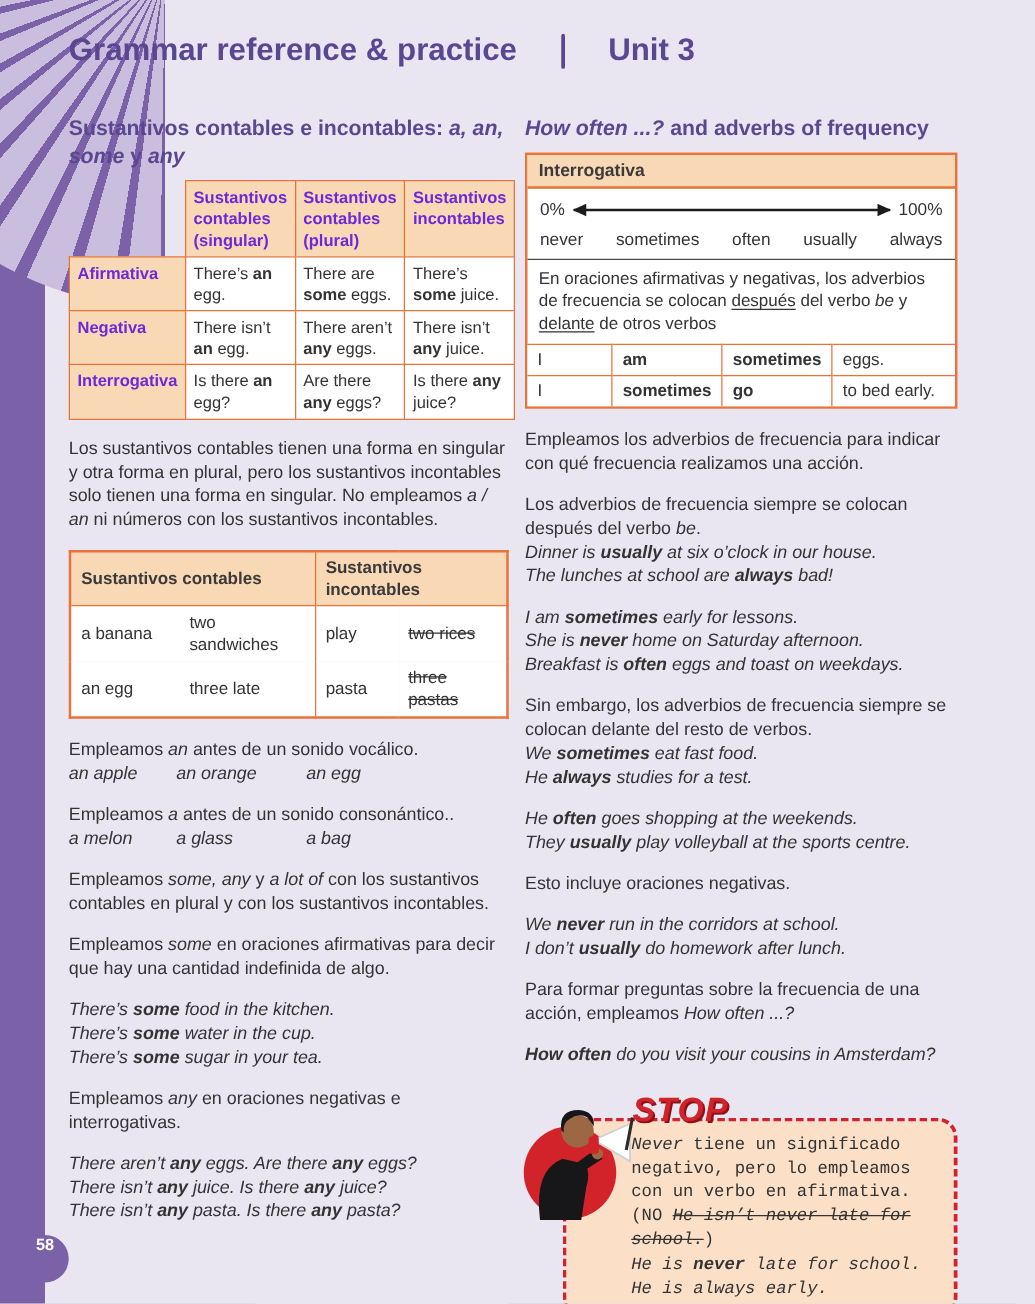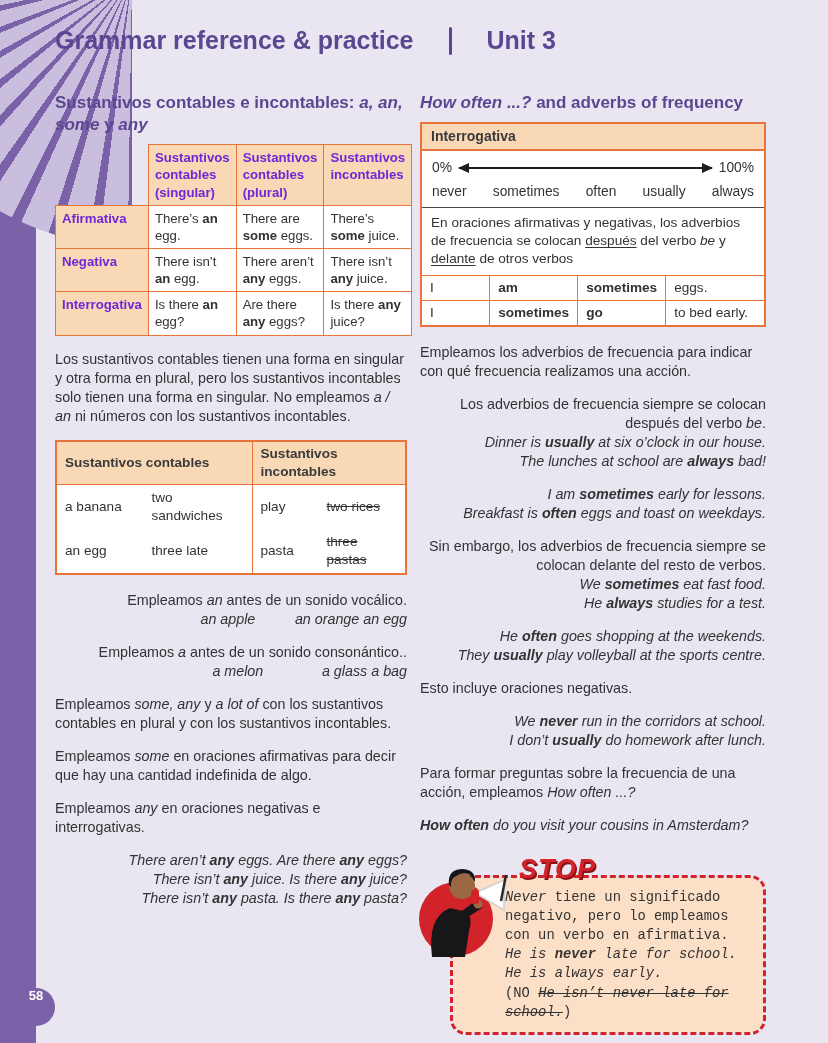--- a/index.html
+++ b/index.html
@@ -27,21 +27,21 @@
          display:flex;align-items:center;gap:23px;}
   .title .divider{display:inline-block;width:3px;height:28px;background:var(--purple,#5b4791);
          border-radius:2px;margin:0 12px;}
 
   
   .col{position:absolute;top:92px;font-size:14.3px;line-height:1.33;}
   .col-left{left:55px;width:352px;}
   .col-right{left:420px;width:346px;}
   h2{margin:0 0 8px;font-size:17px;line-height:1.3;color:var(--purple,#5b4791);font-weight:bold;}
   p{margin:0 0 14px;}
-  .blk{margin:0 0 14px;text-align:right;}
+  .blk{margin:0 0 14px;}
   .blk p{margin:0;}
   .ex div{font-style:normal;}
   u{text-underline-offset:2px;}
   s{text-decoration:line-through;}
 
   
   table{border-collapse:collapse;width:100%;}
   .t1{margin:0 0 14px;}
   .t1 th,.t1 td{border:1.5px solid var(--orange,#e8743c);padding:4px 6px;font-size:13.2px;
        line-height:1.3;vertical-align:top;text-align:left;font-weight:normal;}
@@ -74,21 +74,21 @@
   .t3 tr:last-child td{border-bottom:none;}
 
   
   .stop-wrap{position:relative;margin-top:40px;}
   .stop-box{position:relative;margin-left:30px;border:3px dashed var(--stopred,#d2232a);
        border-radius:16px;background:var(--stopfill,#fbdfc7);background-clip:padding-box;
        padding:10px 12px 10px 52px;font-size:13.8px;line-height:1.38;min-height:80px;font-family:Liberation Mono, monospace;}
   .stop-box::before{content:"";position:absolute;inset:-4px;border:3px dashed var(--yellow,#f0a21f);
        border-radius:18px;z-index:-1;}
   .stop-box p{margin:0;}
-  .stop-label{position:absolute;left:99px;top:-23px;z-index:3;font-size:27px;font-weight:900;
+  .stop-label{position:absolute;left:86px;top:-23px;z-index:3;font-size:27px;font-weight:900;
        color:var(--stopred,#d2232a);letter-spacing:1px;font-style:italic;
        text-shadow:1.5px 1.5px 0 #8c1218;}
   .stop-illu{position:absolute;left:-6px;top:-30px;z-index:2;}
 
   
   .exrow span{display:inline-block;}
   .exrow .w1{width:82px;}
   .exrow .w2{width:100px;}
 </style>
 </head>
@@ -189,20 +189,25 @@
       <div class="exrow">
         <span class="w1"><i>a melon</i></span>
         <span class="w2"><i>a glass</i></span>
         <span class="w3"><i>a bag</i></span>
       </div>
     </div>
 
     <p>Empleamos <i>some, any</i> y <i>a lot of</i> con los sustantivos contables en plural y con los sustantivos incontables.</p>
     <p>Empleamos <i>some</i> en oraciones afirmativas para decir que hay una cantidad indefinida de algo.</p>
 
+    <div class="blk ex">
+      <div><i>There’s <b>some</b> food in the kitchen.</i></div>
+      <div><i>There’s <b>some</b> water in the cup.</i></div>
+      <div><i>There’s <b>some</b> sugar in your tea.</i></div>
+    </div>
 
     <p>Empleamos <i>any</i> en oraciones negativas e interrogativas.</p>
 
     <div class="blk ex">
       <div><i>There aren’t <b>any</b> eggs. Are there <b>any</b> eggs?</i></div>
       <div><i>There isn’t <b>any</b> juice. Is there <b>any</b> juice?</i></div>
       <div><i>There isn’t <b>any</b> pasta. Is there <b>any</b> pasta?</i></div>
     </div>
   </section>
 
@@ -251,20 +256,21 @@
     <p>Empleamos los adverbios de frecuencia para indicar con qué frecuencia realizamos una acción.</p>
 
     <div class="blk ex">
       <p>Los adverbios de frecuencia siempre se colocan después del verbo <i>be</i>.</p>
       <div><i>Dinner is <b>usually</b> at six o’clock in our house.</i></div>
       <div><i>The lunches at school are <b>always</b> bad!</i></div>
     </div>
 
     <div class="blk ex">
       <div><i>I am <b>sometimes</b> early for lessons.</i></div>
+      <div><i>She is <b>never</b> home on Saturday afternoon.</i></div>
       <div><i>Breakfast is <b>often</b> eggs and toast on weekdays.</i></div>
     </div>
 
     <div class="blk ex">
       <p>Sin embargo, los adverbios de frecuencia siempre se colocan delante del resto de verbos.</p>
       <div><i>We <b>sometimes</b> eat fast food.</i></div>
       <div><i>He <b>always</b> studies for a test.</i></div>
     </div>
 
     <div class="blk ex">
@@ -290,19 +296,19 @@
         <path d="M35 40 Q33 24 49 24 Q62 25 61 37 L56 30 Q49 26 42 31 Q36 34 37 42 Z" fill="#15151a"></path>
         <path d="M45 68 L63 55 L68 63 L51 74 Z" fill="#17171a"></path>
         <circle cx="64" cy="59" r="4.5" fill="#9c6743"></circle>
         <polygon points="61,48 90,35 90,65" fill="#ffffff" stroke="#d0d0d0" stroke-width="1.5"></polygon>
         <rect x="57" y="45" width="8" height="14" rx="2.5" fill="#d2232a"></rect>
         <path d="M92 30 L87 56" stroke="#2b2b2b" stroke-width="2.5"></path>
       </svg>
       <div class="stop-label">STOP</div>
       <div class="stop-box">
         <p><i>Never</i> tiene un significado negativo, pero lo empleamos con un verbo en afirmativa.</p>
+        <p>(NO <i><s>He isn’t never late for school.</s></i>)</p>
         <p><i>He is <b>never</b> late for school. He is always early.</i></p>
-        <p>(NO <i><s>He isn’t never late for school.</s></i>)</p>
       </div>
     </div>
   </section>
 
 </div>
 
 </body></html>

